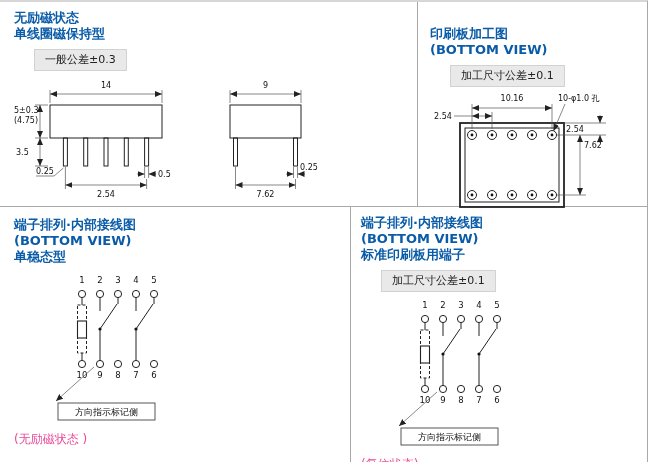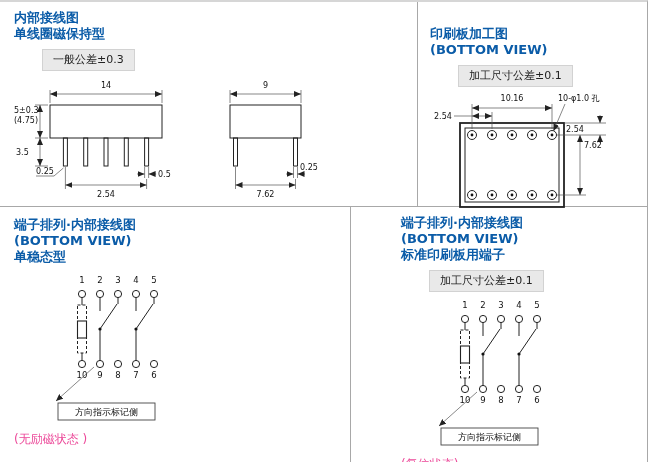--- a/index.html
+++ b/index.html
@@ -4,31 +4,31 @@
 <style>
   * { margin:0; padding:0; box-sizing:border-box; }
   html,body { background:#fff; }
   .page {
     width:648px; height:462px; overflow:hidden; position:relative;
     background:#fff; font-family:"DejaVu Sans","Liberation Sans",sans-serif;
     border-top:2px solid #d6d6d6; border-right:1px solid #a8a8a8;
   }
   .row { display:flex; }
   .row-top { height:205px; border-bottom:1px solid #a8a8a8; }
-  .row-bottom { height:255px;gap:40px; }
+  .row-bottom { height:255px; }
   .cell { position:relative; }
   .cell-outline { width:424px; border-right:1px solid #a8a8a8; padding:8px 0 0 14px; }
   .cell-pcb  { flex:1; padding:24px 0 0 12px; }
   .cell-mono { width:351px; border-right:1px solid #a8a8a8; padding:10px 0 0 14px; }
   .cell-latch{ flex:1; padding:8px 0 0 10px; }
   .t { color:#0b5ca8; font-size:13px; font-weight:bold; line-height:16px; }
   .tol {
     display:inline-block; background:#e9e9e9; border:1px solid #d2d2d2;
     color:#222; font-size:11px; line-height:16px; padding:2px 10px;
-    margin:7px 0 2px 28px; white-space:nowrap;
+    margin:7px 0 2px 20px; white-space:nowrap;
   }
   .state { font-size:12px; color:#ec4899; margin-top:6px; }
   svg { display:block; }
   .ln    { stroke:#222; stroke-width:1; fill:none; }
   .thick { stroke:#222; stroke-width:1.8; fill:none; }
   .thin  { stroke:#555; stroke-width:0.7; fill:none; }
   .dash  { stroke:#222; stroke-width:1; fill:none; stroke-dasharray:3 2; }
   .wht   { fill:#fff; stroke:#222; stroke-width:1.1; }
   .box   { fill:#fff; stroke:#444; stroke-width:0.9; }
   .dot   { fill:#111; stroke:none; }
@@ -38,21 +38,21 @@
   .mid   { text-anchor:middle; }
 </style>
 </head>
 <body>
 
 <div class="page">
 
   <div class="row row-top">
 
     <div class="cell cell-outline">
-      <div class="t">内部接线图</div>
+      <div class="t">无励磁状态</div>
       <div class="t">单线圈磁保持型</div>
       <div><span class="tol">一般公差±0.3</span></div>
 
       <svg width="310" height="128" viewBox="0 0 310 128" style="margin-top:2px;">
         <defs>
           <marker id="a1" markerUnits="userSpaceOnUse" markerWidth="8" markerHeight="6" refX="7" refY="3" orient="auto">
               <path d="M0,0L7,3L0,6Z" fill="#222"></path>
             </marker>
           <marker id="a2" markerUnits="userSpaceOnUse" markerWidth="8" markerHeight="6" refX="1" refY="3" orient="auto">
               <path d="M8,0L1,3L8,6Z" fill="#222"></path>

